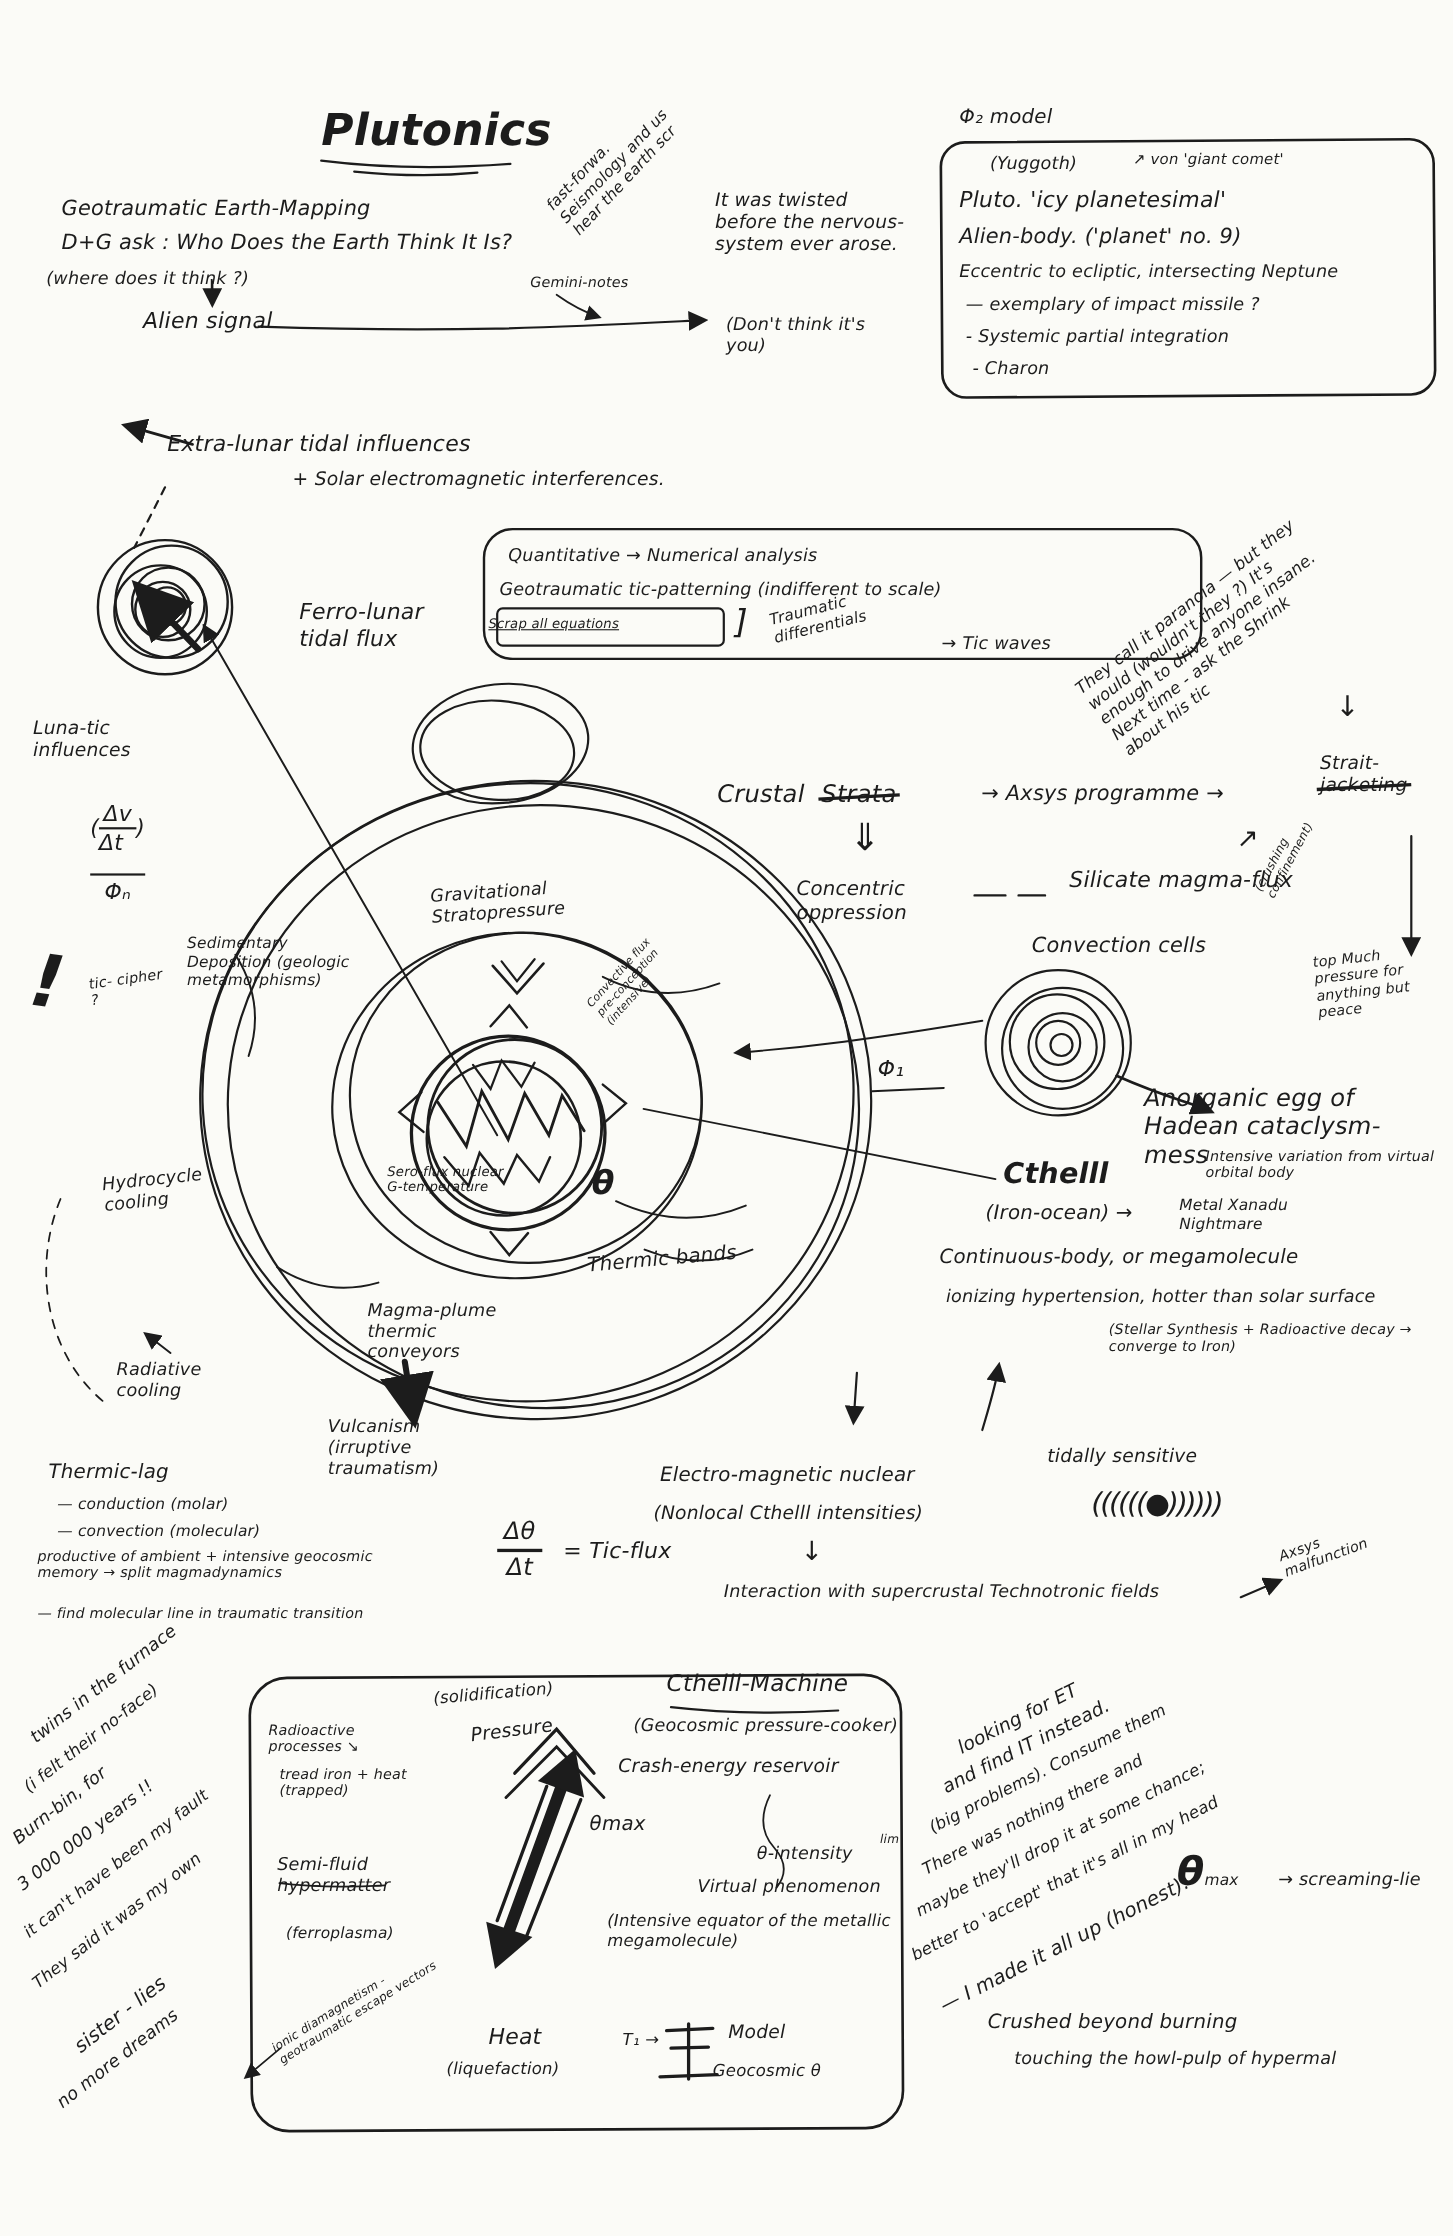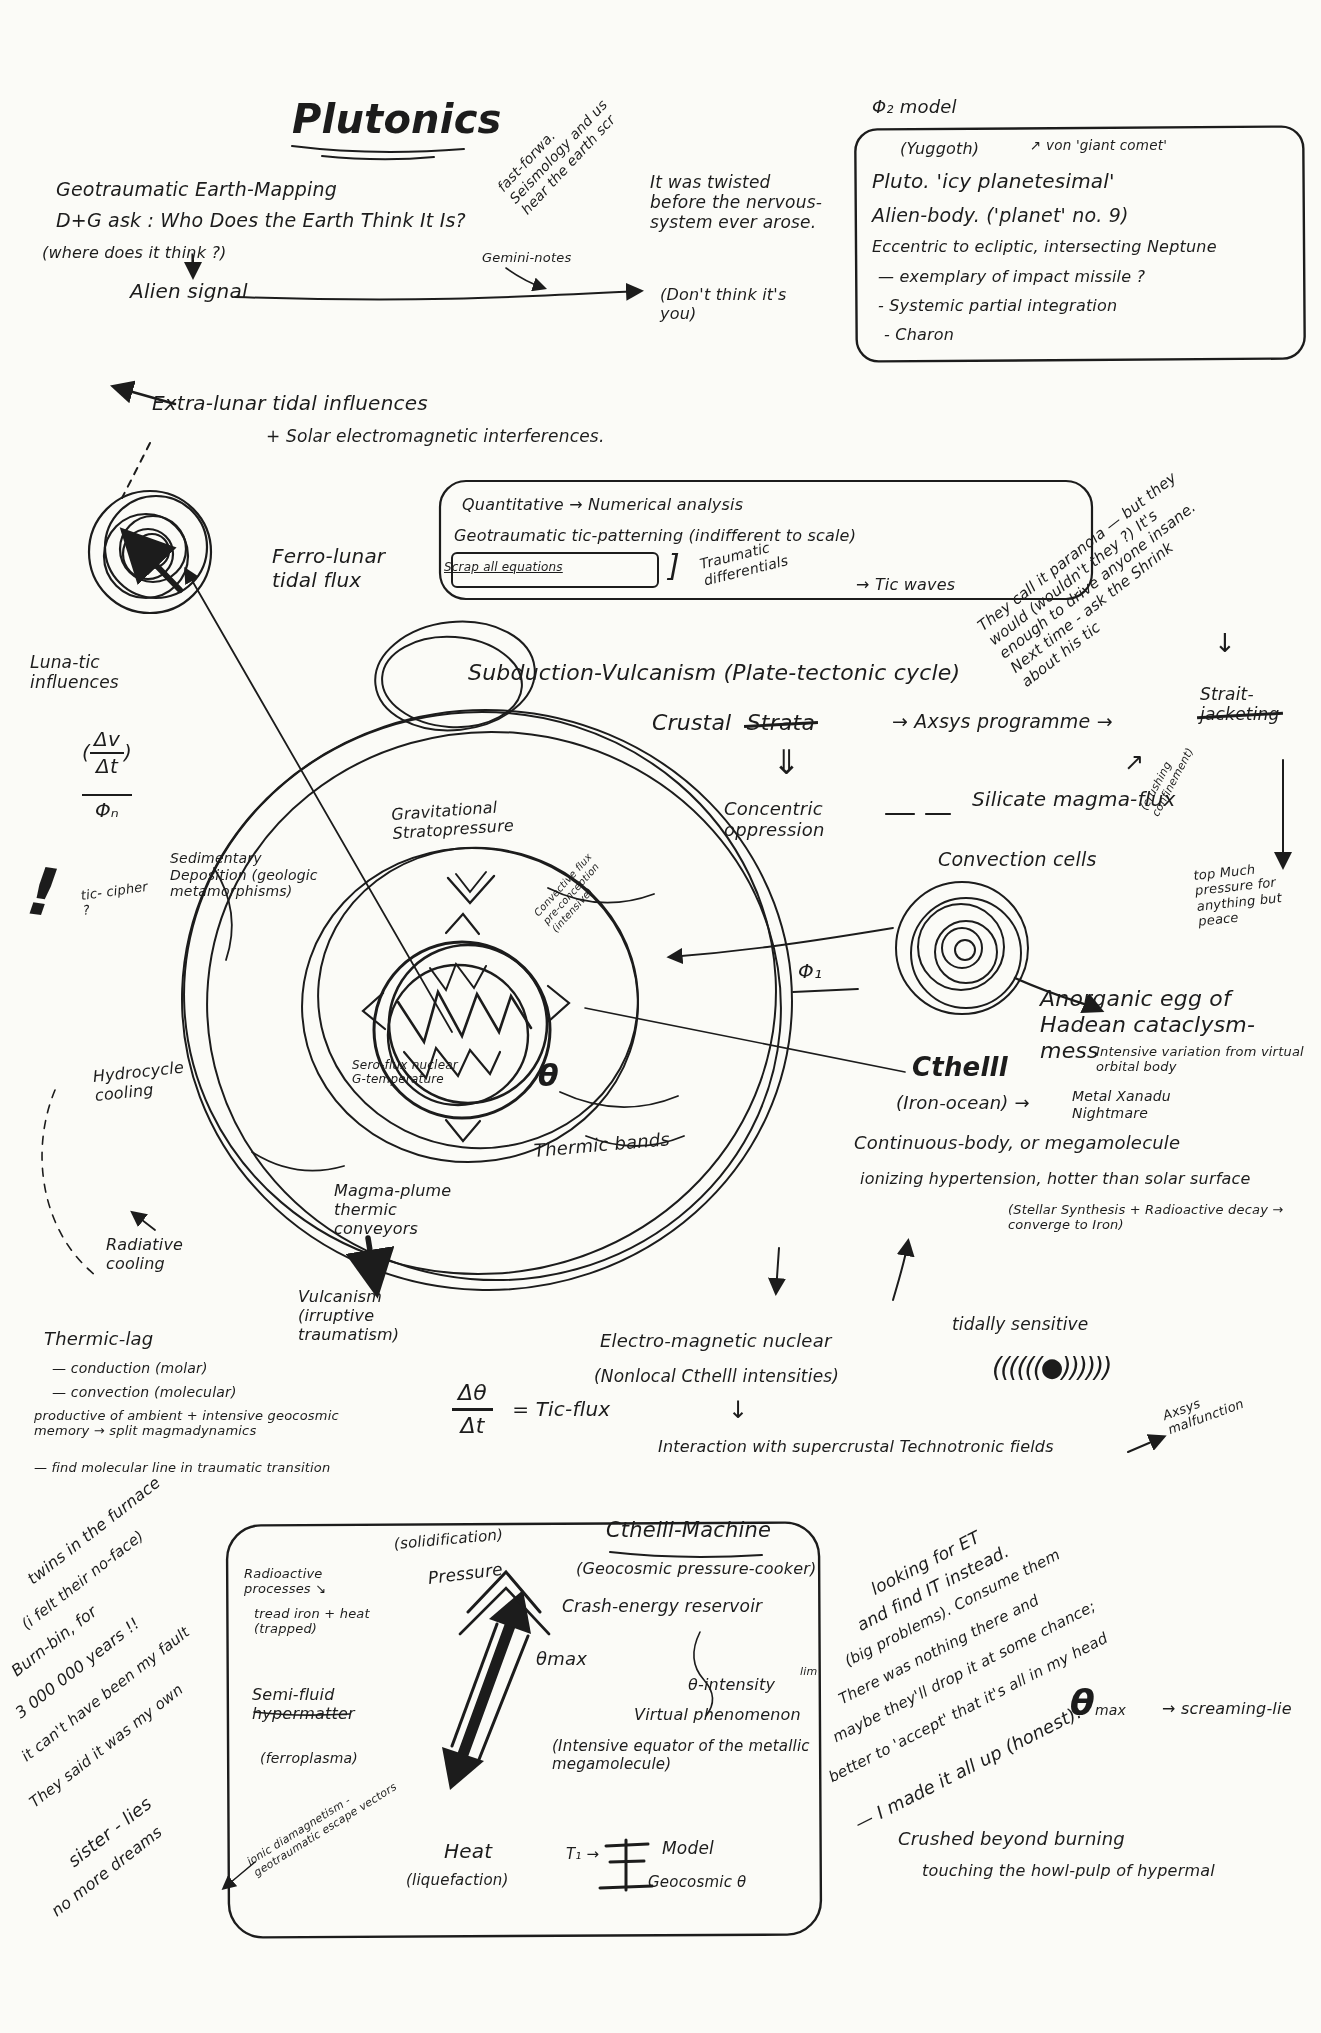--- a/index.html
+++ b/index.html
@@ -160,21 +160,21 @@
   <div class="hw" style="left:884px;top:326px;font-size:16px">- Charon</div>
 
   <div class="hw" style="left:152px;top:392px;font-size:20px">Extra-lunar tidal influences</div>
   <div class="hw" style="left:266px;top:426px;font-size:17px">+ Solar electromagnetic interferences.</div>
   <div class="hw wrap" style="left:272px;top:545px;font-size:20px;width:150px">Ferro-lunar tidal flux</div>
   <div class="hw wrap" style="left:30px;top:652px;font-size:17px;width:110px">Luna-tic influences</div>
 
   <div class="hw" style="left:82px;top:728px;font-size:20px;text-align:center">
     <div style="display:flex;align-items:center;justify-content:center">
       <span>(</span>
-      <span style="display:inline-block;text-align:center">
+      <span style="display:inline-block;text-align:left">
         <span style="display:block;border-bottom:2.5px solid var(--ink);padding:0 4px">Δv</span>
         <span style="display:block;padding-top:1px">Δt</span>
       </span>
       <span>)</span>
     </div>
     <div style="border-top:2.5px solid var(--ink);margin-top:16px;padding-top:3px">Φₙ</div>
   </div>
 
   <div class="hw b" style="left:28px;top:852px;font-size:66px;transform:rotate(8deg)">!</div>
   <div class="hw wrap" style="left:82px;top:888px;font-size:13px;width:70px;transform:rotate(-8deg)">tic- cipher ?</div>
@@ -183,21 +183,20 @@
   <div class="hw" style="left:462px;top:496px;font-size:16px">Quantitative → Numerical analysis</div>
   <div class="hw" style="left:454px;top:527px;font-size:16px">Geotraumatic tic-patterning (indifferent to scale)</div>
   <div class="hw u" style="left:444px;top:560px;font-size:12px">Scrap all equations</div>
   <div class="hw" style="left:668px;top:548px;font-size:30px">]</div>
   <div class="hw wrap" style="left:702px;top:556px;font-size:14px;width:110px;transform:rotate(-14deg)">Traumatic differentials</div>
   <div class="hw" style="left:856px;top:576px;font-size:16px">→ Tic waves</div>
 
   <div class="hw wrap" style="left:1002px;top:612px;font-size:15px;width:250px;transform:rotate(-38deg)">They call it paranoia — but they would (wouldn't they ?) It's enough to drive anyone insane. Next time - ask the Shrink about his tic</div>
   <div class="hw" style="left:1214px;top:628px;font-size:26px">↓</div>
 
-  <div class="hw" style="left:468px;top:660px;font-size:22px">Subduction-Vulcanism (Plate-tectonic cycle)</div>
   <div class="hw" style="left:652px;top:710px;font-size:22px">
     <span>Crustal</span>
     <span class="struck" style="margin-left:8px">Strata</span>
   </div>
   <div class="hw" style="left:892px;top:710px;font-size:19px">→ Axsys programme →</div>
   <div class="hw" style="left:1200px;top:684px;font-size:17px">
     <span style="display:block">Strait-</span>
     <span class="struck" style="display:block">jacketing</span>
   </div>
   <div class="hw wrap" style="left:1150px;top:800px;font-size:11px;width:80px;transform:rotate(-62deg)">(crushing confinement)</div>

